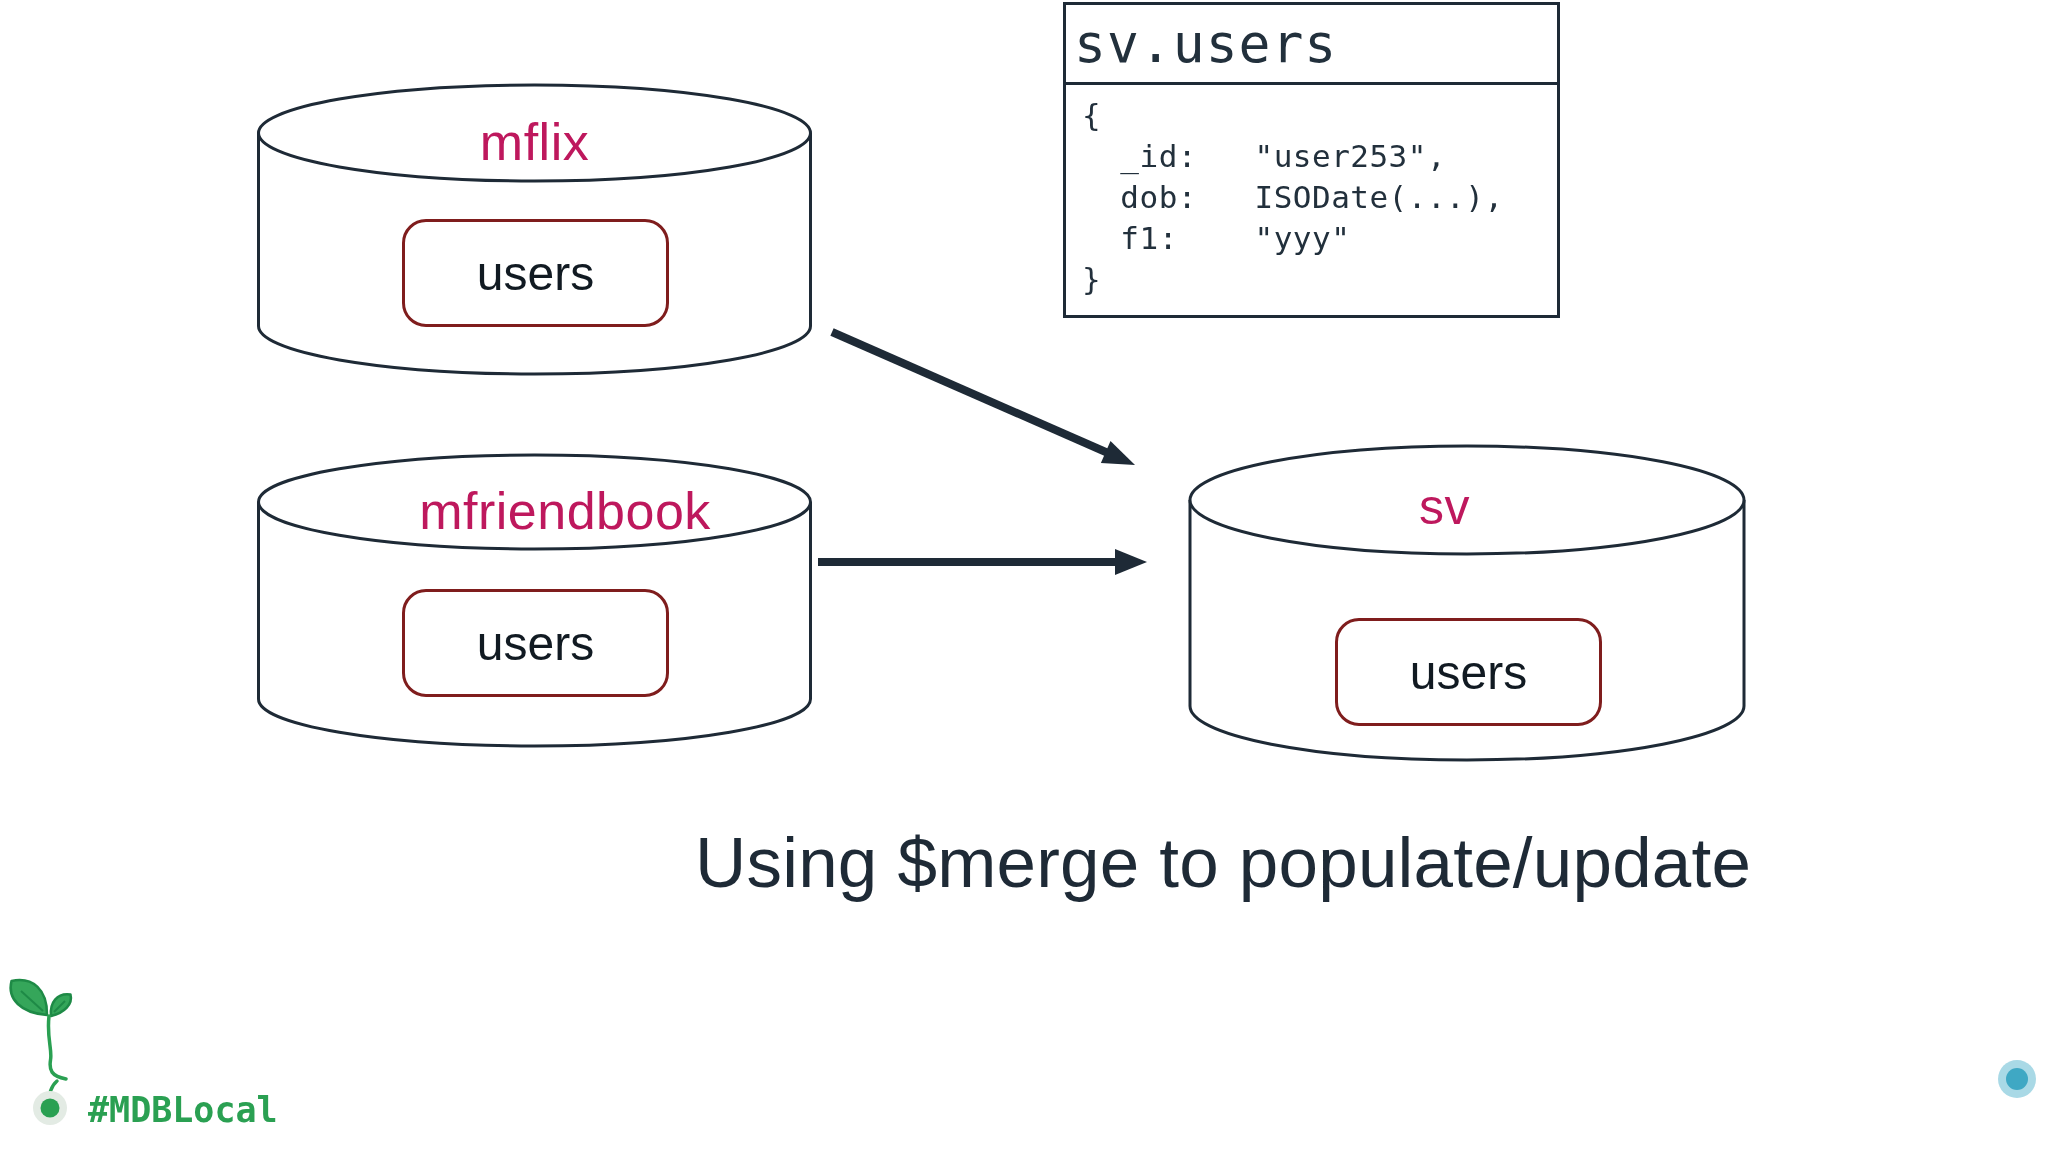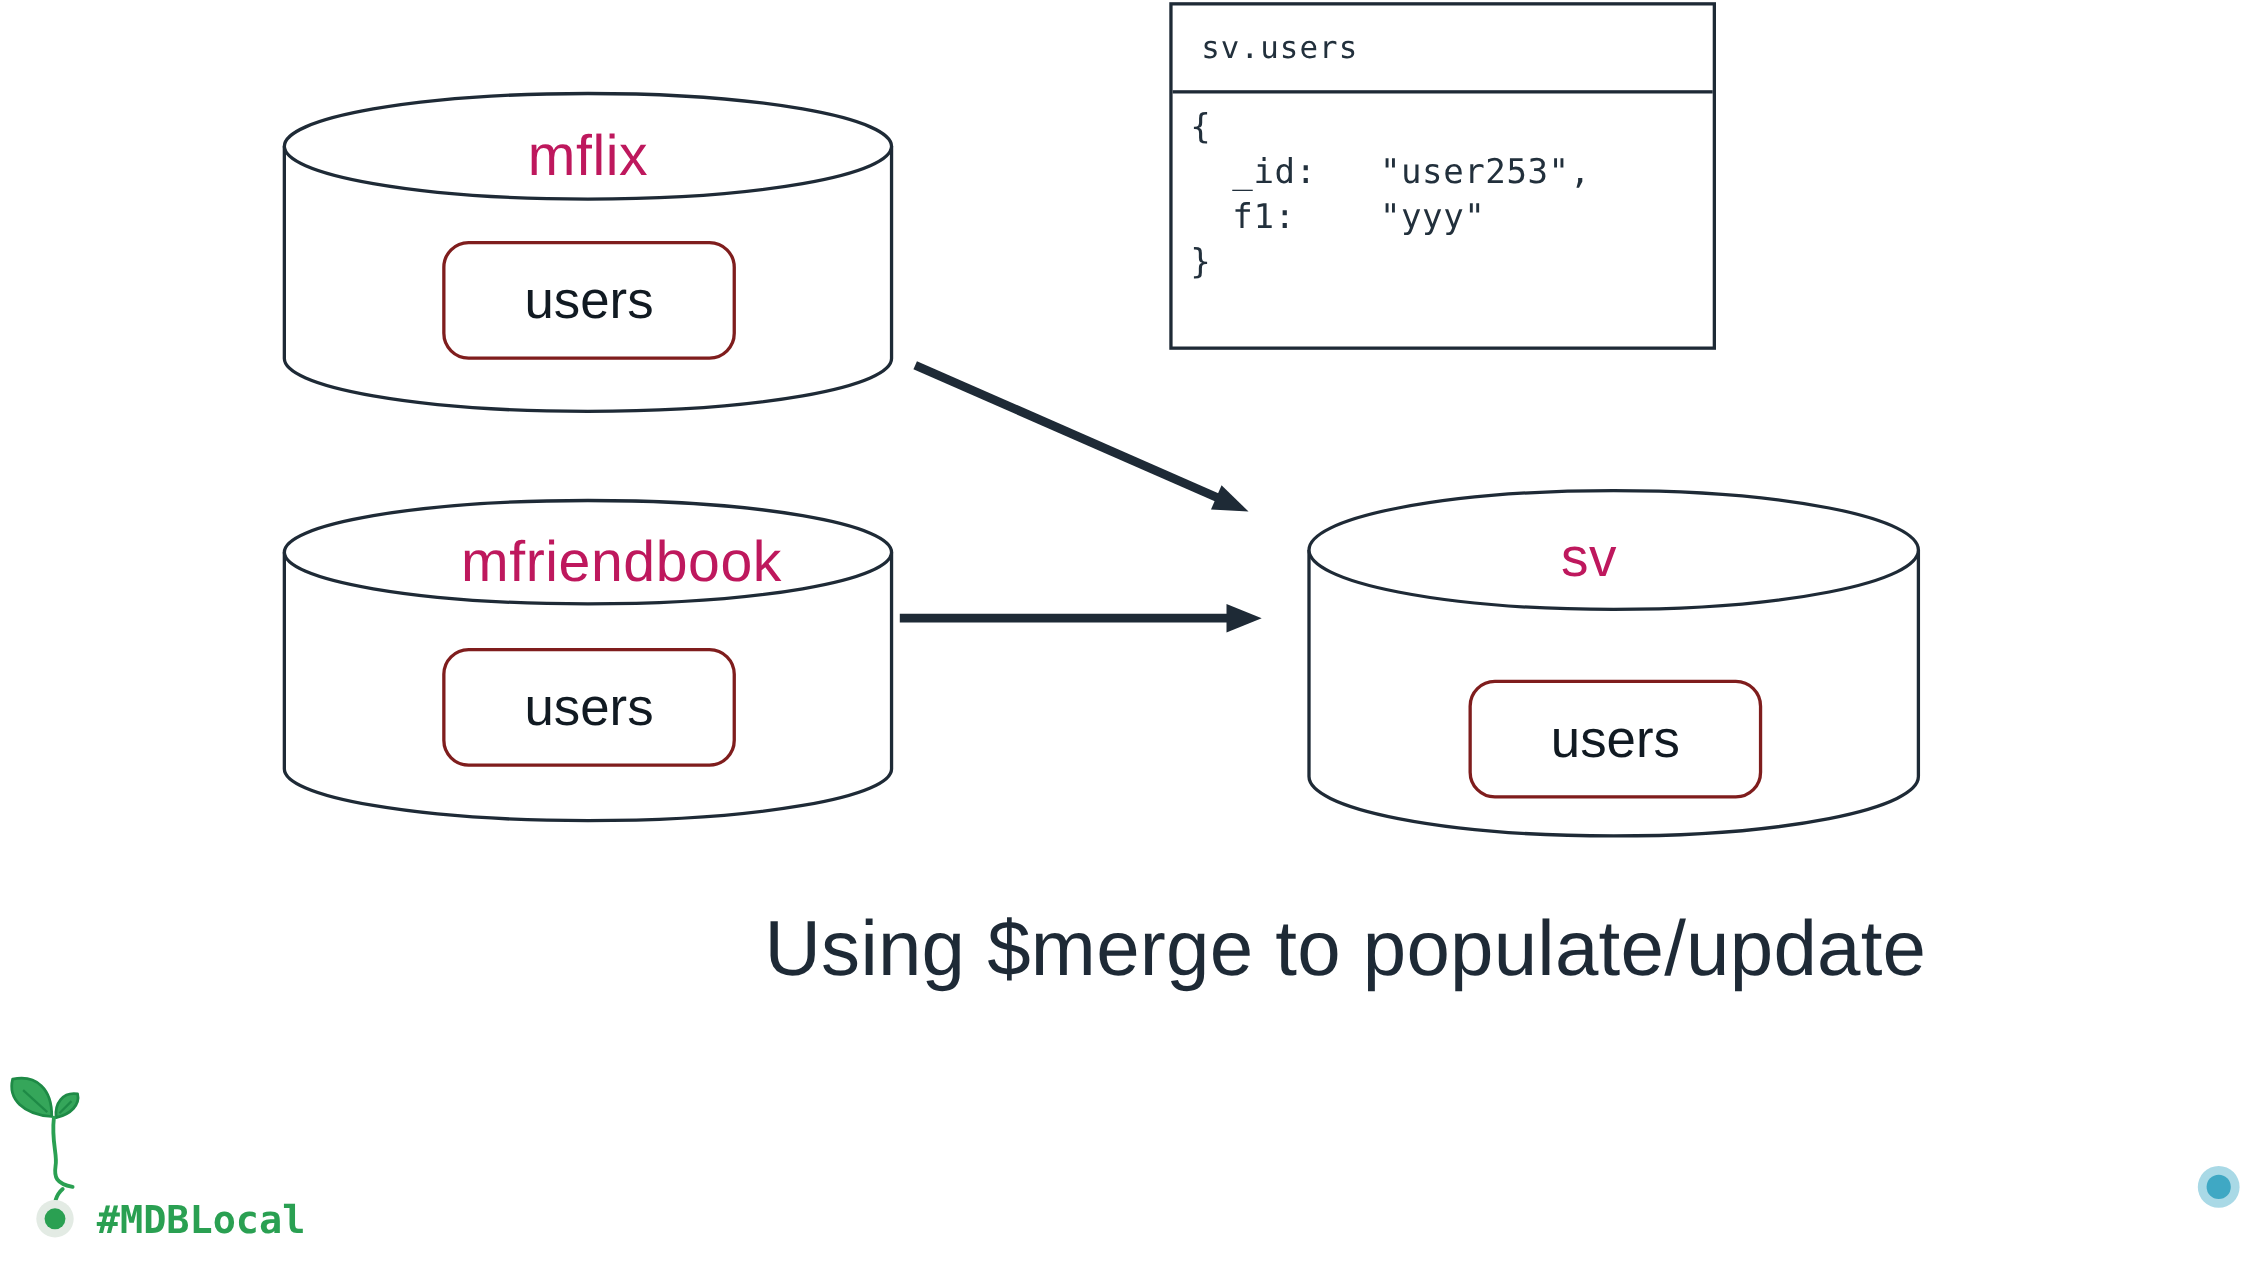--- a/index.html
+++ b/index.html
@@ -47,22 +47,22 @@
     border: 3px solid #1e2a36;
     background: #ffffff;
     font-family: "DejaVu Sans Mono", monospace;
     color: #22303c;
   }
   .code-panel-header {
     height: 80px;
     border-bottom: 3px solid #1e2a36;
     display: flex;
     align-items: center;
-    padding-left: 26px;
-    font-size: 28px;
+    padding-left: 8px;
+    font-size: 53px;
     font-weight: 500;
     letter-spacing: 1px;
   }
   .code-panel-body {
     padding: 10px 0 0 16px;
   }
   .code-line {
     white-space: pre;
     font-size: 31px;
     line-height: 41px;
@@ -156,20 +156,21 @@
       <circle cx="2017" cy="1079" r="19" fill="#a9d9e6"></circle>
       <circle cx="2017" cy="1079" r="11" fill="#3fa8c4"></circle>
     </g>
   </svg>
 
   <div class="code-panel">
     <div class="code-panel-header">sv.users</div>
     <div class="code-panel-body">
       <div class="code-line">{</div>
       <div class="code-line">  _id:   "user253",</div>
+      <div class="code-line">  dob:   ISODate(...),</div>
       <div class="code-line">  f1:    "yyy"</div>
       <div class="code-line">}</div>
     </div>
   </div>
 
   <div class="db-label" style="left:258px; top:112px; width:553px;">mflix</div>
   <div class="db-label" style="left:258px; top:481px; width:614px;">mfriendbook</div>
   <div class="db-label" style="left:1190px; top:478px; width:509px; font-size:50px;">sv</div>
 
   <div class="users-box" style="left:402px; top:219px;">

